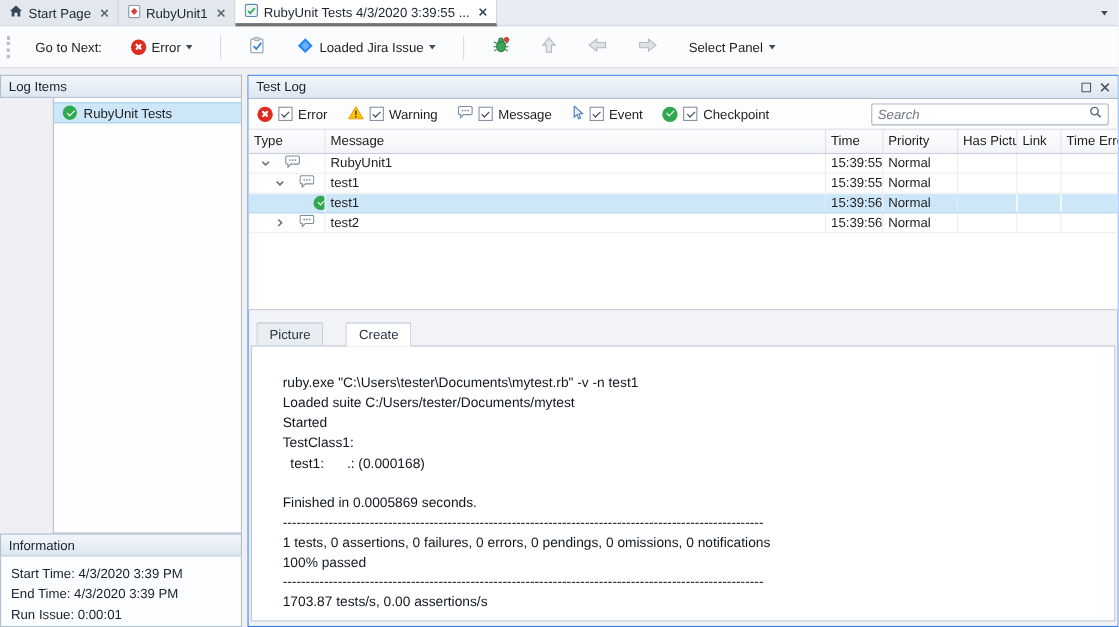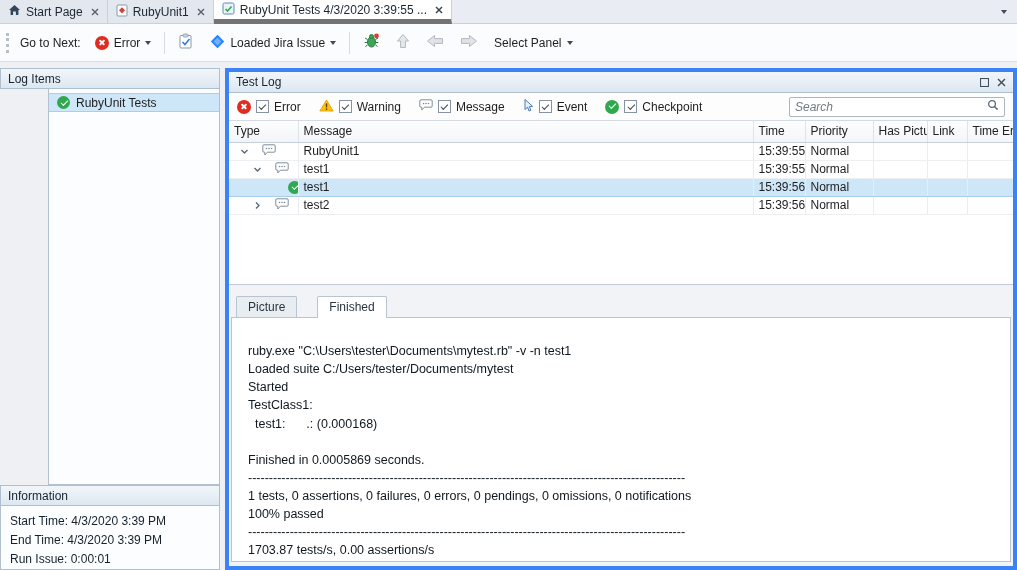--- a/index.html
+++ b/index.html
@@ -2,28 +2,28 @@
 <html><head>
 <meta charset="utf-8">
 <style>
   *{margin:0;padding:0;box-sizing:border-box;}
   html,body{width:1017px;height:570px;}
   .app{position:relative;width:1017px;height:570px;background:#eef0f3;font-family:"Liberation Sans",sans-serif;font-size:12px;color:#1e1e1e;overflow:hidden;}
 
   
   .tabbar{display:flex;align-items:stretch;height:24px;background:#e9edf3;border-bottom:1px solid #c9d2dc;}
   .tab{display:flex;align-items:center;gap:5px;padding:0 8px;border-right:1px solid #c9d2dc;background:#e3e8ef;cursor:default;}
-  .tab.active{background:#ffffff;margin-bottom:-1px;border-bottom:5px solid #737373;}
+  .tab.active{background:#ffffff;margin-bottom:-1px;border-bottom:3px solid #737373;}
   .tablabel{white-space:nowrap;color:#1c2733;}
   .tabclose{display:inline-flex;margin-left:3px;}
   .tab-overflow{margin-left:auto;display:flex;align-items:center;padding:0 10px;}
   .caret{width:0;height:0;border-left:3.5px solid transparent;border-right:3.5px solid transparent;border-top:4px solid #3f4a56;display:inline-block;}
 
   
-  .toolbar{display:flex;align-items:center;height:38px;background:#fbfcfd;border-bottom:1px solid #d9dee4;padding:0 6px;gap:4px;}
+  .toolbar{display:flex;align-items:center;height:38px;background:#fbfcfd;border-bottom:1px solid #d9dee4;padding:0 6px;gap:16px;}
   .tb-grip{width:3px;height:20px;border-left:3px dotted #b6bec7;margin-right:5px;}
   .tb-label{margin:0 4px 0 2px;color:#222;}
   .tb-btn{display:flex;align-items:center;gap:5px;padding:4px 6px;border-radius:2px;cursor:default;}
   .tb-sep{width:1px;height:22px;background:#d6dbe1;margin:0 3px;}
 
   
   .ic-error{position:relative;display:inline-block;width:14px;height:14px;border-radius:50%;background:#e02b20;flex:none;}
   .ic-error::before,.ic-error::after{content:"";position:absolute;left:6.1px;top:3.4px;width:1.8px;height:7.2px;background:#fff;border-radius:1px;}
   .ic-error::before{transform:rotate(45deg);}
   .ic-error::after{transform:rotate(-45deg);}
@@ -32,21 +32,21 @@
   .ic-jira{display:inline-block;flex:none;}
 
   
   .cb{position:relative;display:inline-block;width:13px;height:13px;background:#fff;border:1px solid #8593a2;flex:none;}
   .cb.checked::after{content:"";position:absolute;left:2.4px;top:2.6px;width:6px;height:3.4px;border-left:1.7px solid #3a4754;border-bottom:1.7px solid #3a4754;transform:rotate(-45deg);}
 
   
   .content{display:flex;height:508px;padding-top:6px;background:#eef0f3;}
   .sidebar{width:220px;display:flex;flex-direction:column;flex:none;}
   .splitter{width:5px;flex:none;background:#eef0f3;}
-  .main{flex:1;display:flex;flex-direction:column;border:4px solid #3b82f6;background:#f1f3f6;min-width:0;}
+  .main{flex:1;display:flex;flex-direction:column;border:1px solid #3b82f6;background:#f1f3f6;min-width:0;}
 
   .caption{height:21px;display:flex;align-items:center;padding:0 7px;background:linear-gradient(#f2f6fa,#dde7f1);border:1px solid #aebfcf;color:#18242f;flex:none;}
   .sidebar .caption{border-left:1px solid #aebfcf;}
   .main .caption{border:none;border-bottom:1px solid #aebfcf;}
   .cap-btns{margin-left:auto;display:flex;align-items:center;gap:8px;}
   .capbtn{display:inline-flex;align-items:center;}
 
   .treebody{flex:1;background:#fcfdfe;border:1px solid #b3c0cd;border-top:none;overflow:hidden;padding-top:4px;margin-left:48px;}
   .tree-item{display:flex;align-items:center;gap:6px;height:19px;padding:0 8px;}
   .tree-item.selected{background:#cde6f8;border-top:1px solid #a8cfee;border-bottom:1px solid #a8cfee;}
@@ -72,21 +72,21 @@
   .exp{width:13px;display:inline-flex;justify-content:center;margin-right:11px;flex:none;}
   .ind1{margin-left:13px;}
   .ind2{margin-left:26px;}
 
   
   .bottom{flex:1;display:flex;flex-direction:column;padding:10px 2px 4px 2px;min-height:0;}
   .dtabs{display:flex;align-items:flex-end;gap:20px;padding-left:5px;height:22px;flex:none;}
   .dtab{padding:3px 11px;border:1px solid #b9c4d0;border-bottom:none;background:#e8edf2;border-radius:2px 2px 0 0;color:#2a3540;}
   .dtab.active{background:#fff;position:relative;margin-bottom:-1px;padding-bottom:4px;z-index:2;}
   .dcontent{flex:1;background:#fff;border:1px solid #b9c4d0;overflow:hidden;min-height:0;}
-  .dout{font:12.5px/1.45 "Liberation Sans",sans-serif;color:#10181f;white-space:pre-wrap;padding:24px 16px 10px 16px;}
+  .dout{font:12.5px/1.45 "Liberation Sans",sans-serif;color:#10181f;white-space:pre-wrap;padding:24px 16px 10px 16px;margin-left:12px;}
 </style>
 </head>
 <body>
 
 <div class="app">
 
   <div class="tabbar">
     <div class="tab">
       <span><svg width="13" height="12">
             <path d="M6.5 1 L12 6 H10.4 V11 H7.9 V7.6 H5.1 V11 H2.6 V6 H1 Z" fill="#35465a"></path>
@@ -383,21 +383,21 @@
               <td></td>
               <td class="num">0.02</td>
             </tr>
           </tbody>
         </table>
       </div>
 
       <div class="bottom">
         <div class="dtabs">
           <div class="dtab">Picture</div>
-          <div class="dtab active">Finished</div>
+          <div class="dtab active">Create</div>
         </div>
         <div class="dcontent">
           <pre class="dout">ruby.exe "C:\Users\tester\Documents\mytest.rb" -v -n test1
 Loaded suite C:/Users/tester/Documents/mytest
 Started
 TestClass1:
   test1:      .: (0.000168)
 
 Finished in 0.0005869 seconds.
 ---------------------------------------------------------------------------------------------------------

